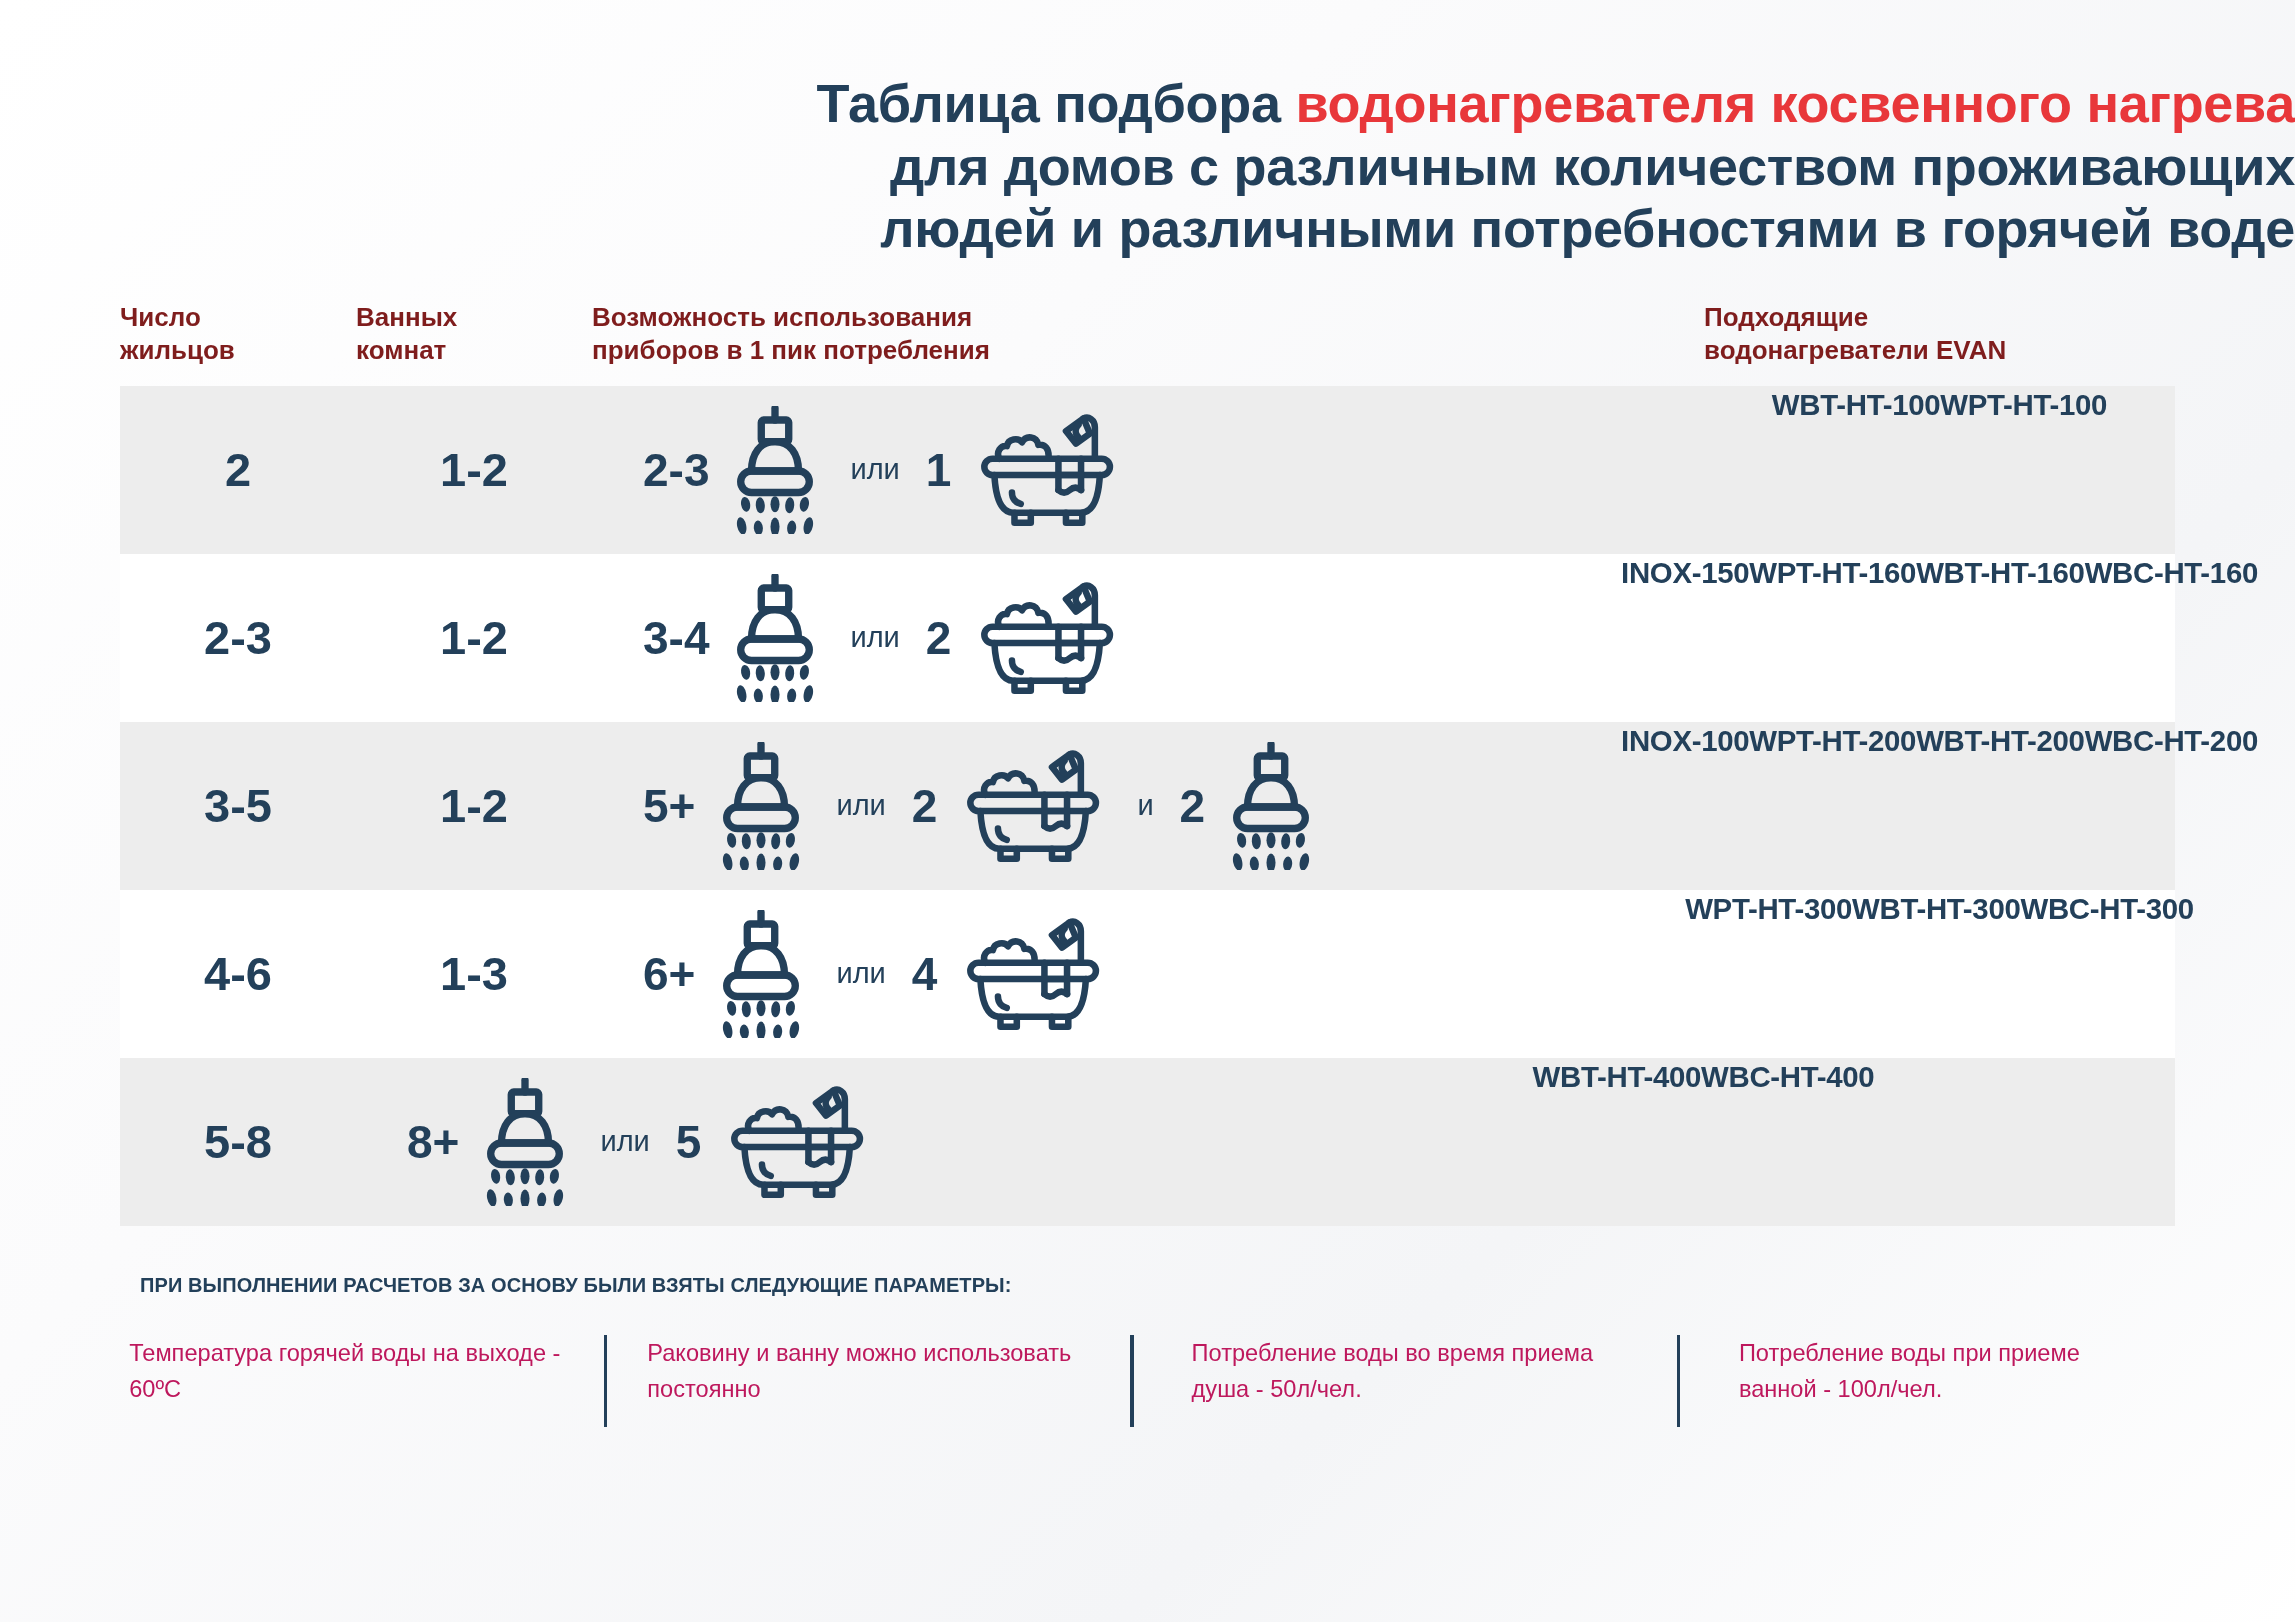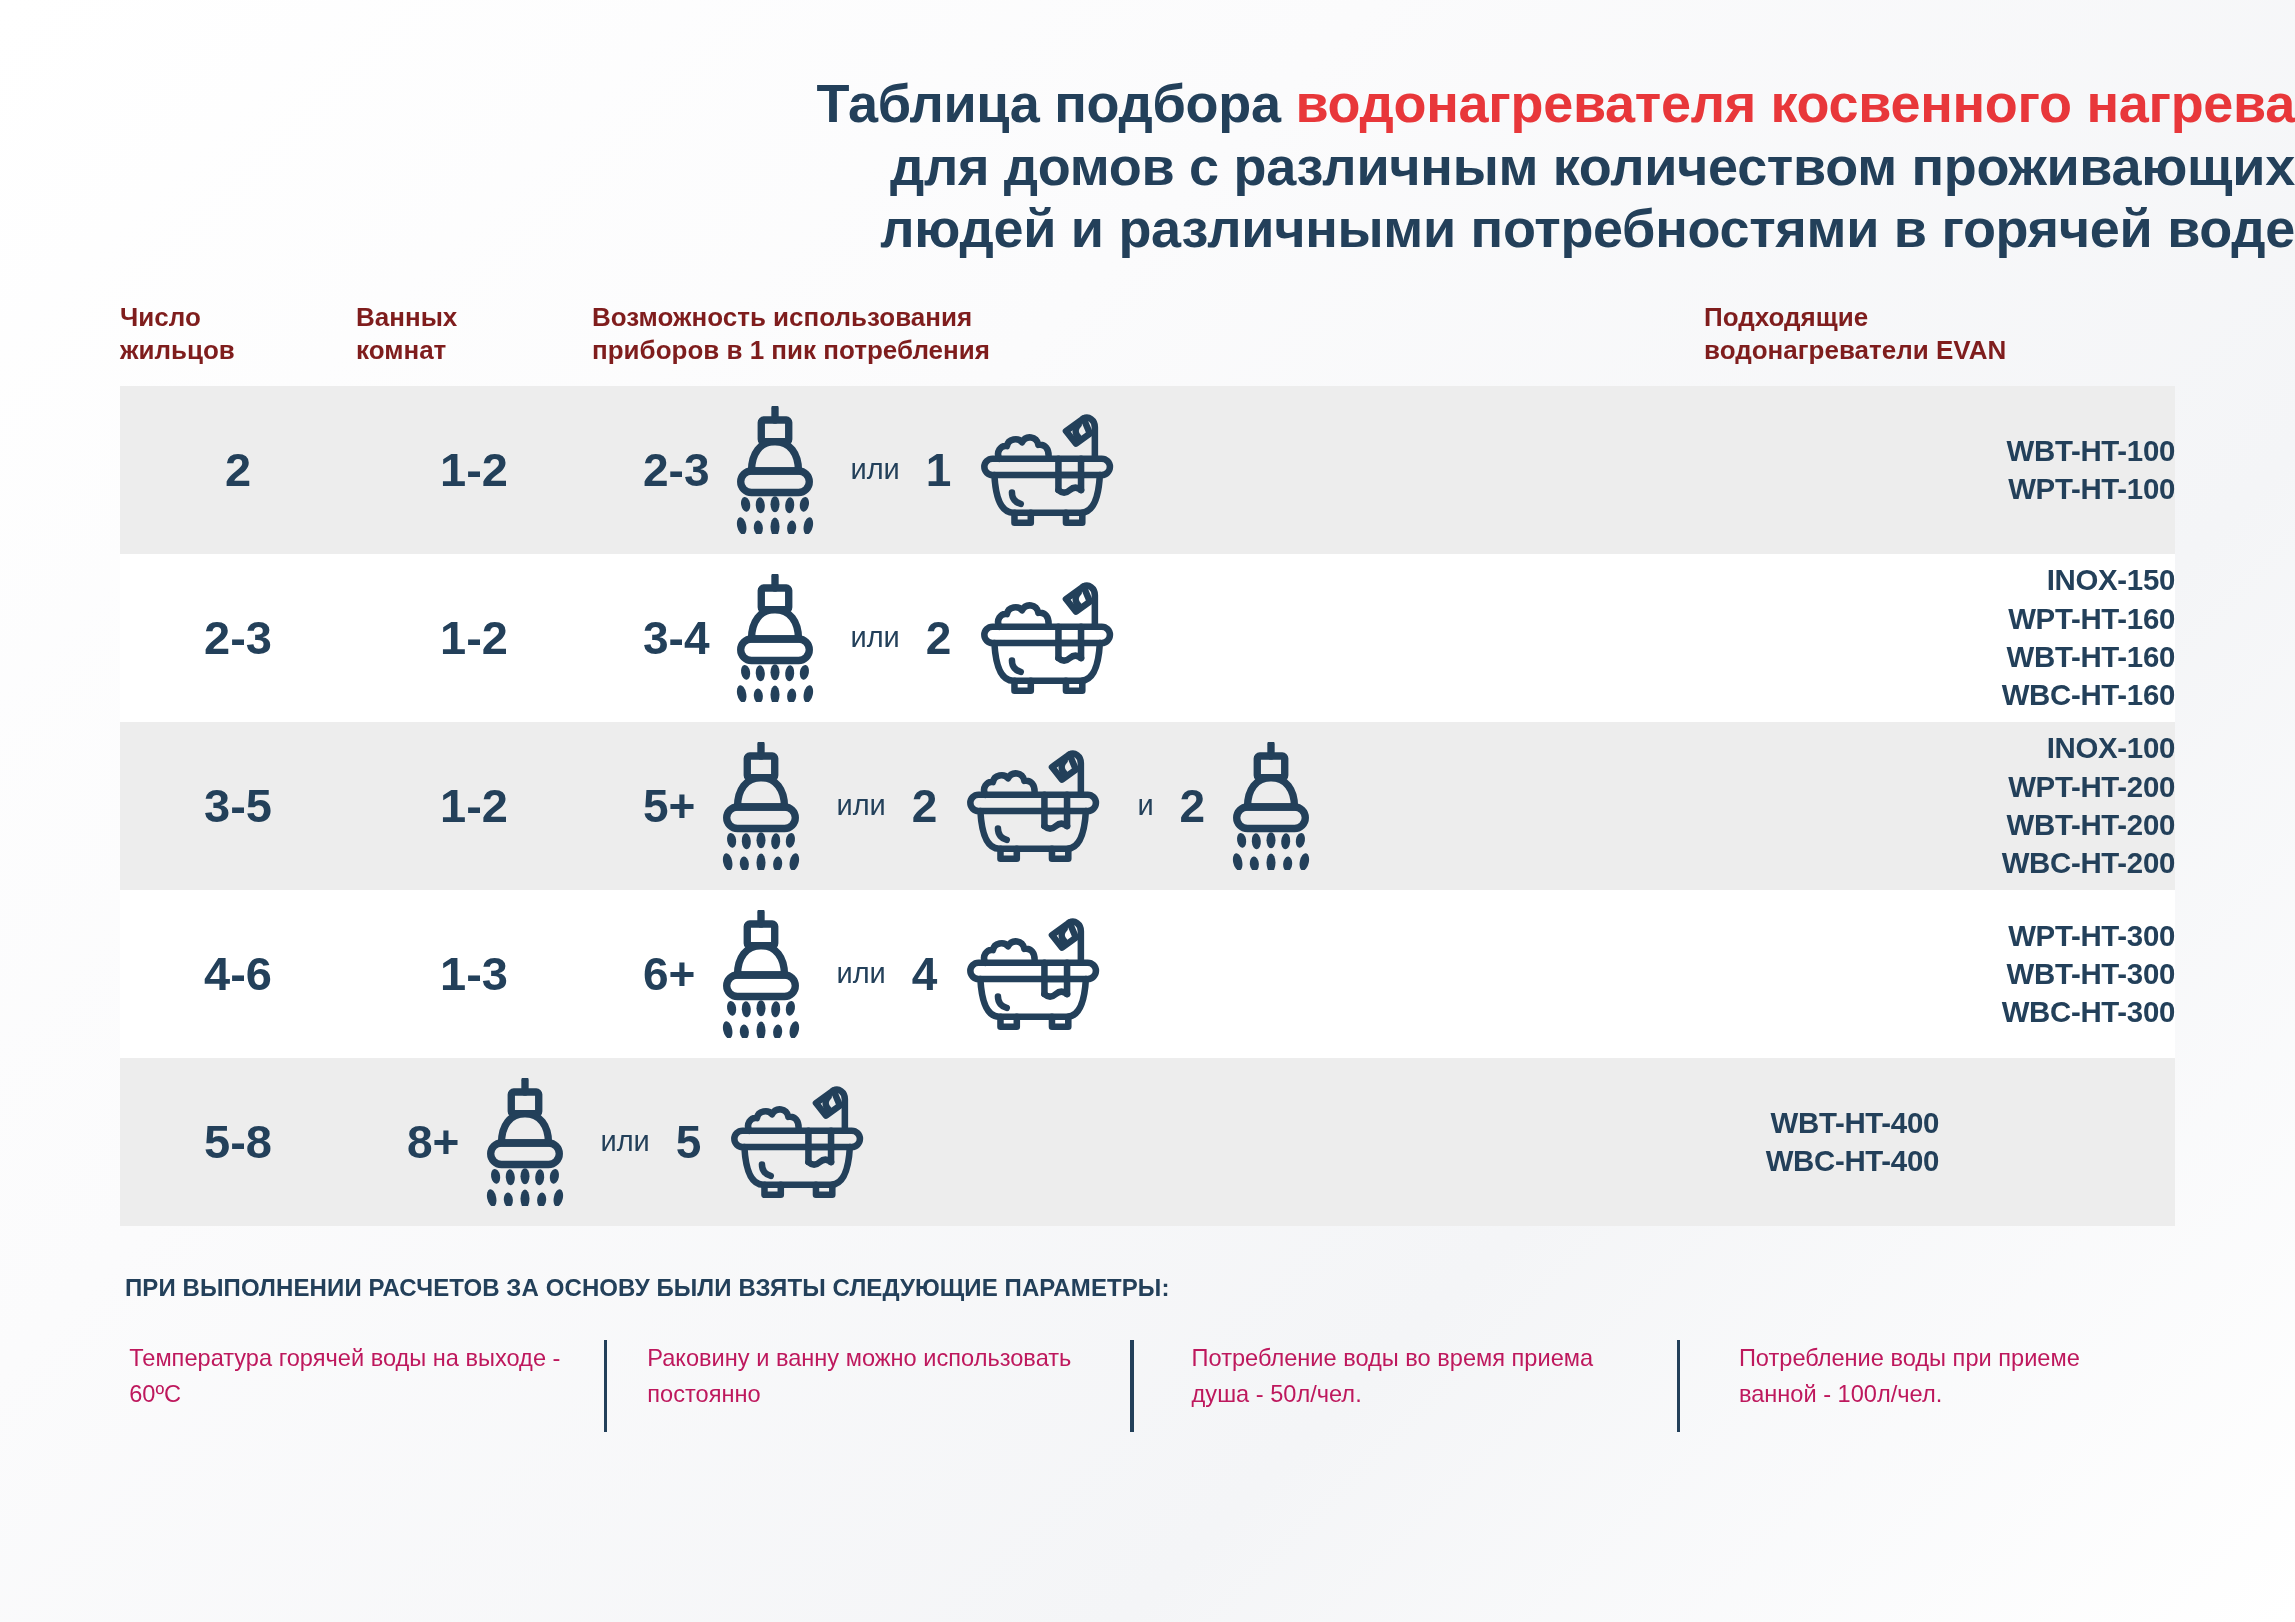--- a/index.html
+++ b/index.html
@@ -90,45 +90,44 @@
     font-size:29px;
     font-weight:normal;
     color:#23405a;
     padding:0 26px;
     white-space:nowrap;
   }
   .icon-box{display:flex;align-items:center;justify-content:center;}
 
   
   .models{
-    flex-direction:column;
     justify-content:center;
-    align-items:flex-end;
+    align-items:flex-start;
     line-height:1.30;
   }
   .model-line{
     font-size:29.4px;
     font-weight:bold;
     color:#23405a;
     white-space:nowrap;
     letter-spacing:-0.3px;
   }
 
   
   .footer{
     margin:0 auto;
     margin-top:48px;
     width:2055px;
   }
   .footer-title{
-    font-size:24px;
+    font-size:20px;
     font-weight:bold;
     color:#23405a;
     letter-spacing:0.1px;
-    margin-left:5px;
+    margin-left:20px;
   }
   .notes{
     margin-top:38px;
     display:flex;
     align-items:stretch;
   }
   .note{
     font-size:23.6px;
     line-height:1.55;
     color:#be185d;

